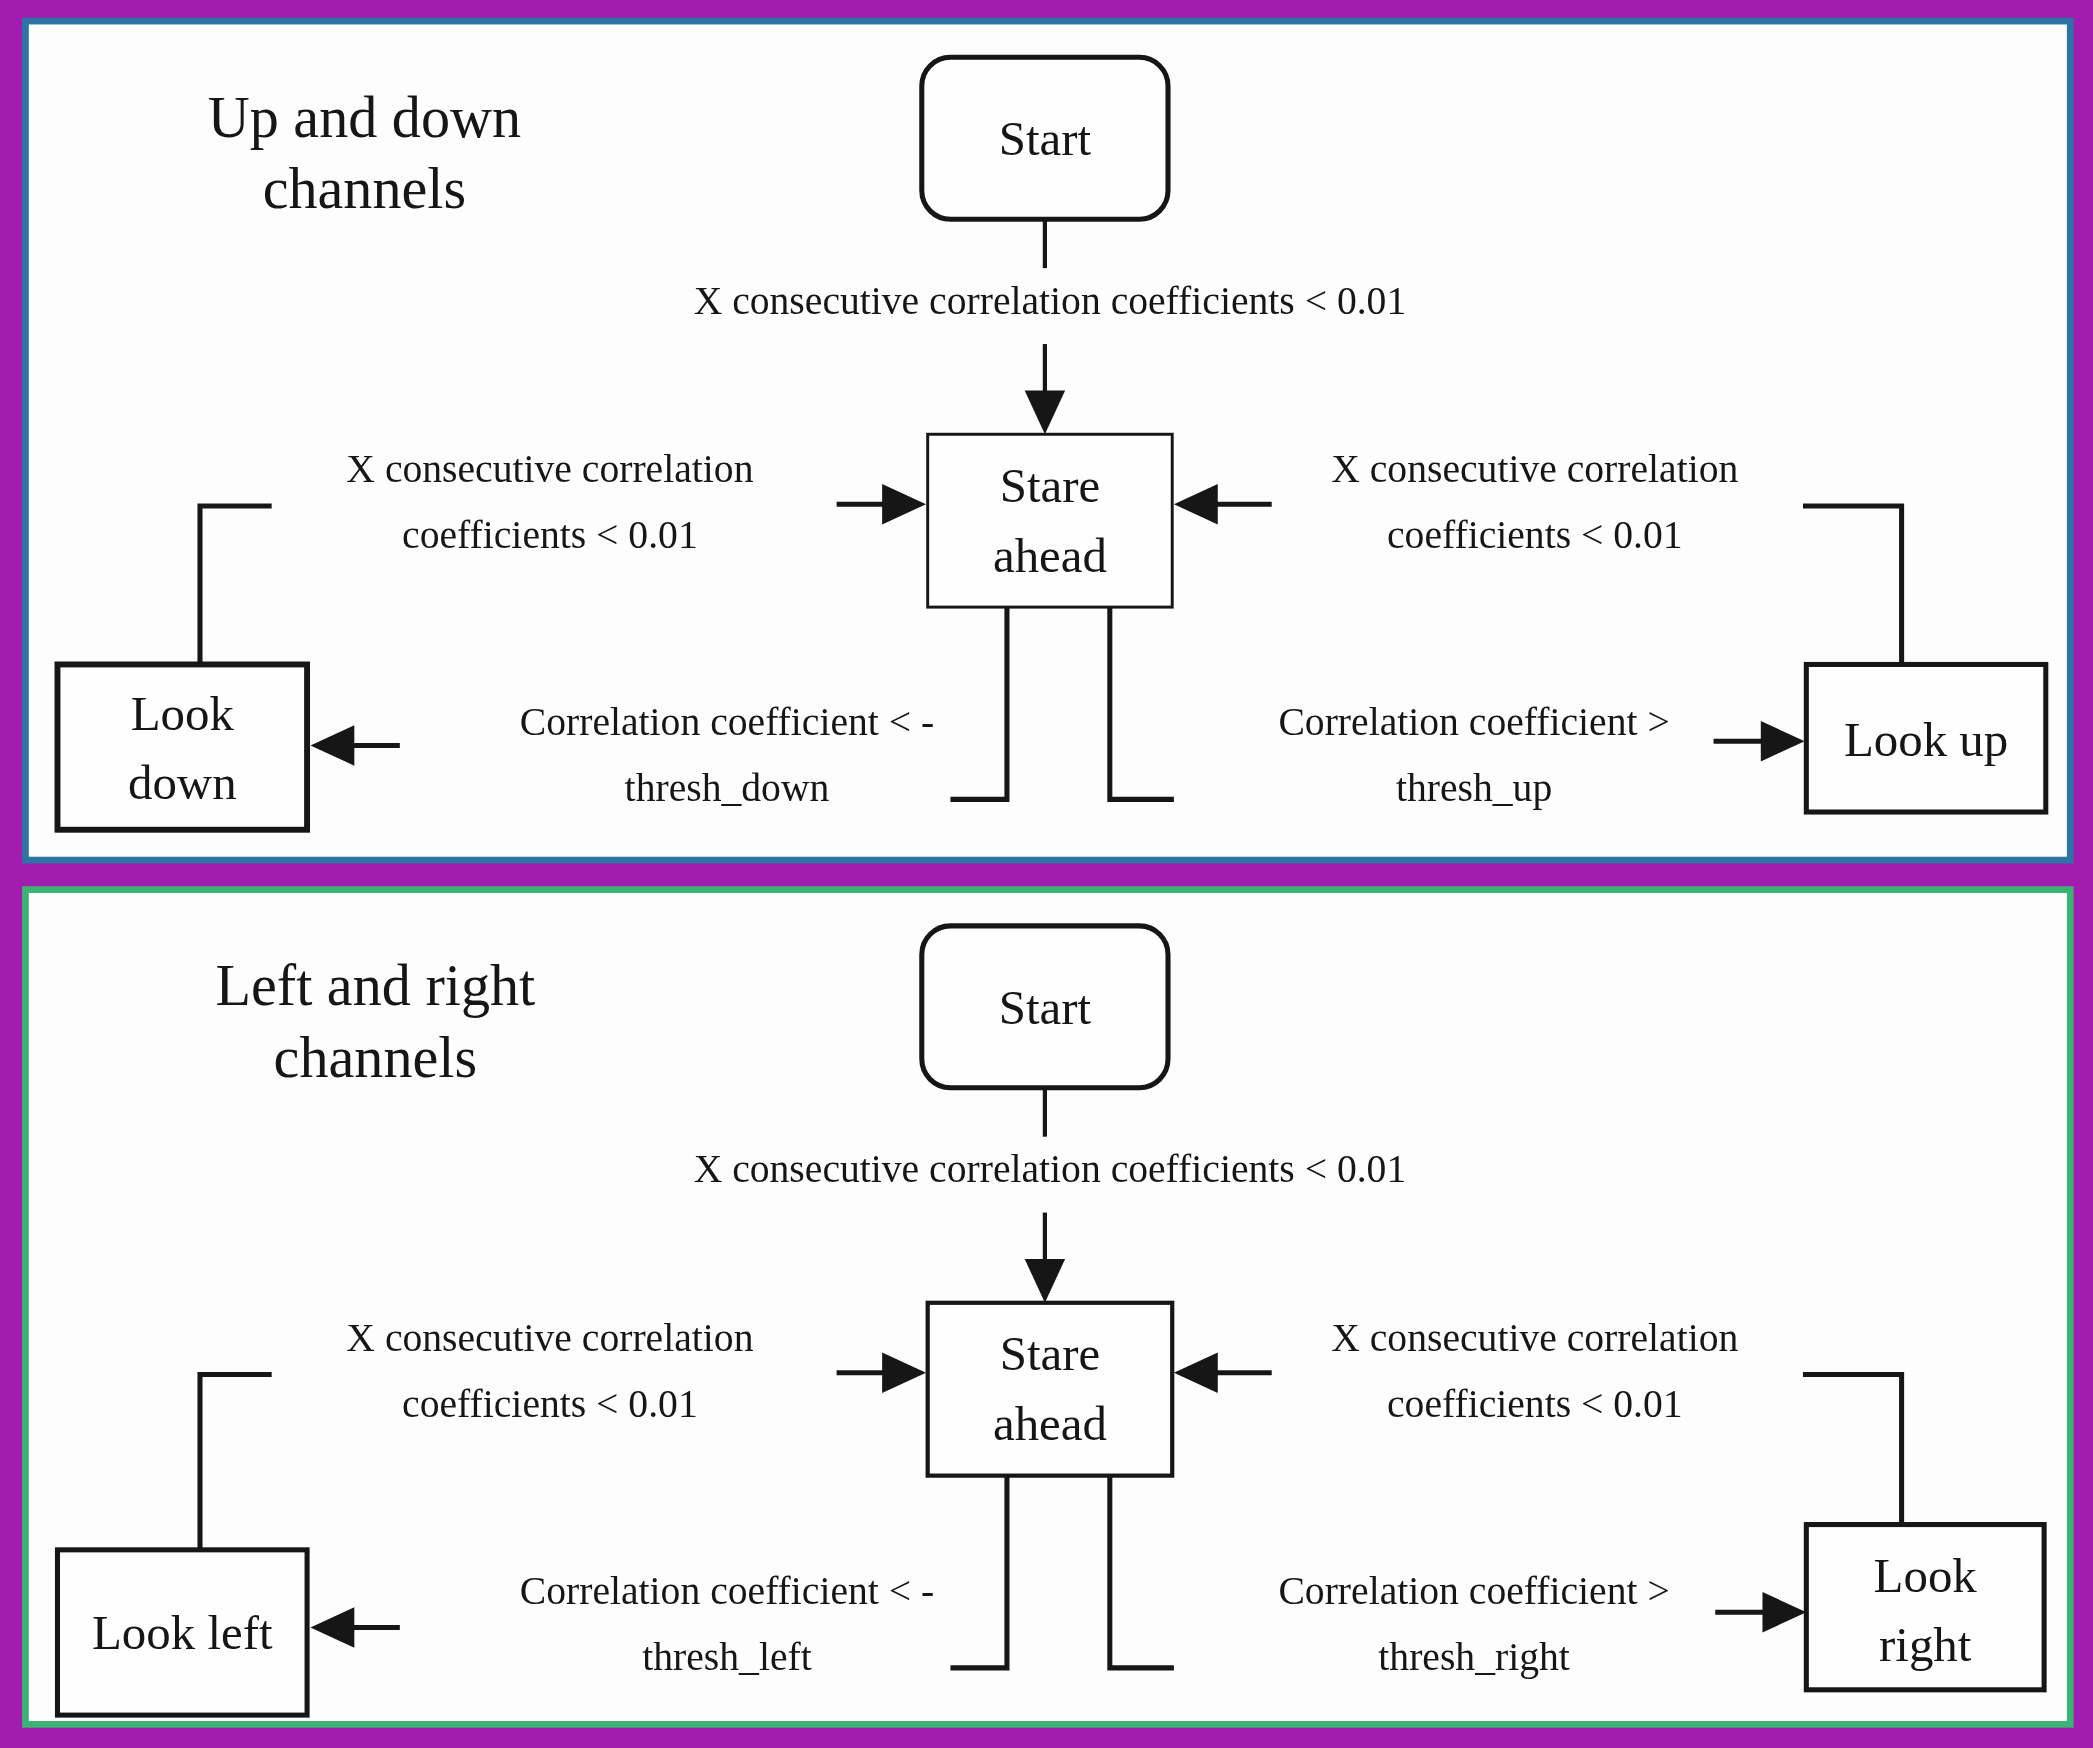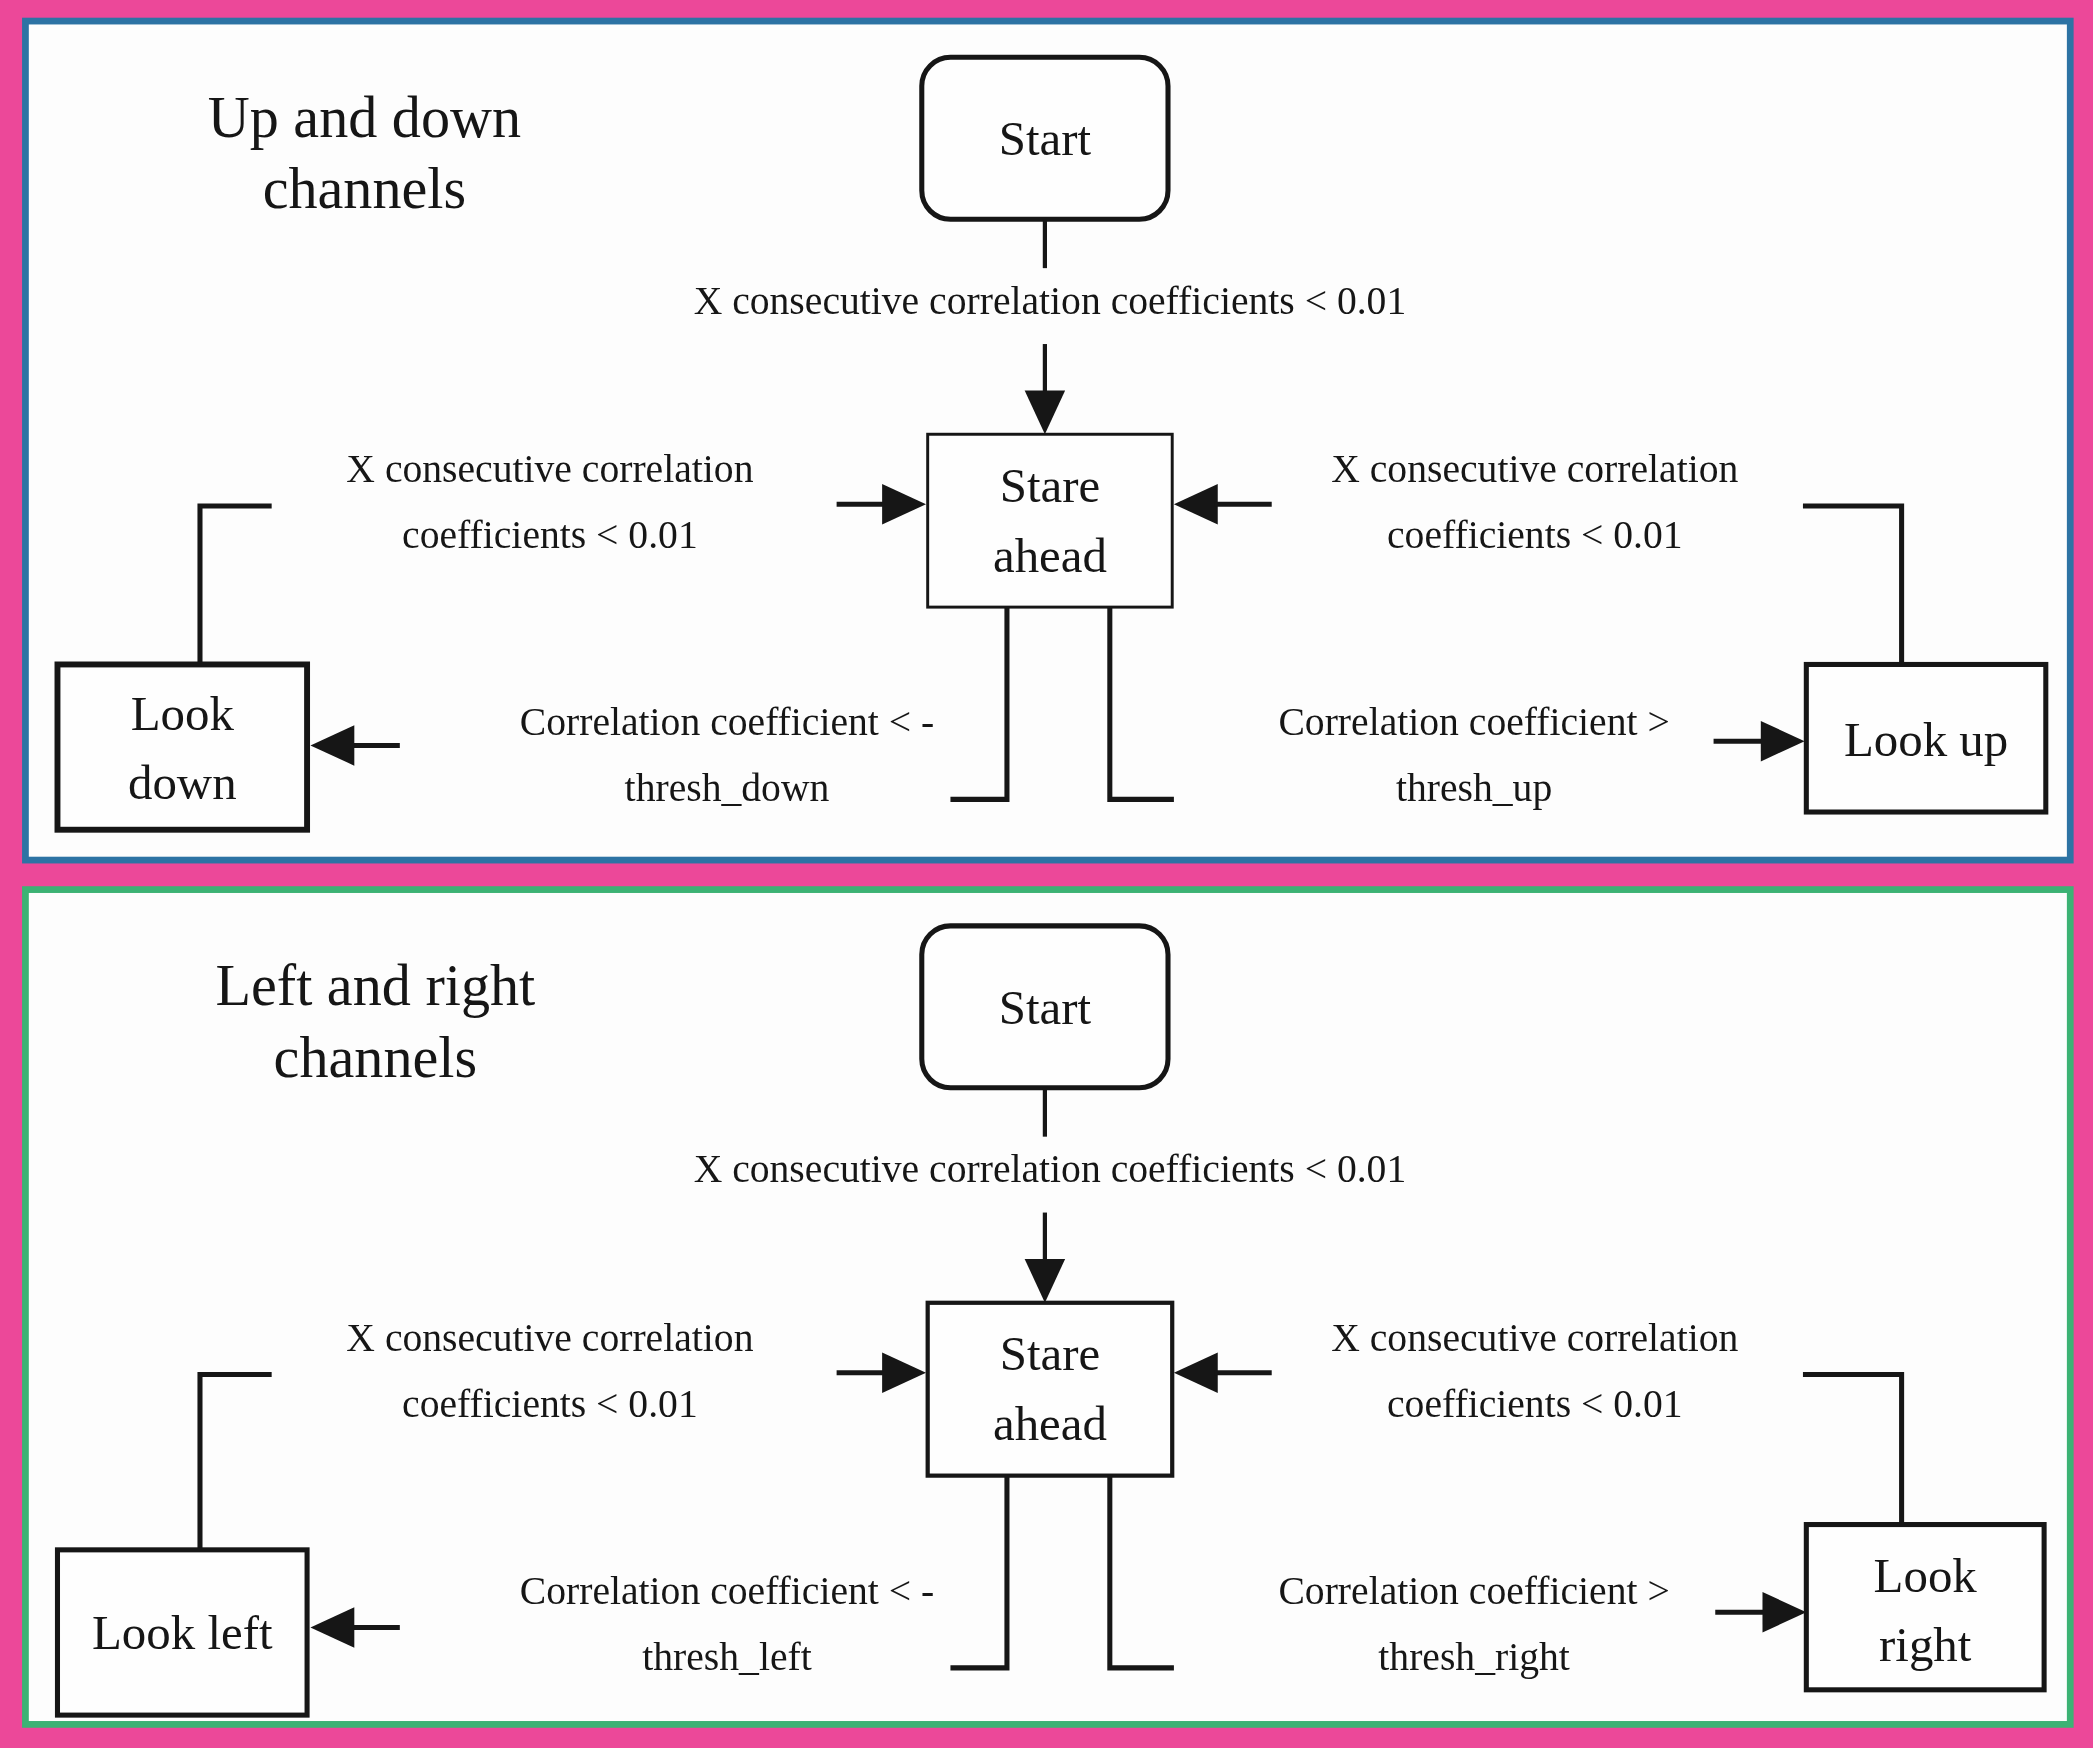--- a/index.html
+++ b/index.html
@@ -1,16 +1,16 @@
 <!DOCTYPE html>
 <html style="font-size:13.5px"><head>
 <meta charset="utf-8">
 <style>
   html,body{margin:0;padding:0;background:#ffffff;}
-  .page{width:2094px;height:1748px;position:relative;background:#ec4899;}
+  .page{width:2094px;height:1748px;position:relative;background:#a21caf;}
   svg{display:block;}
   text{
     fill:#161616;
     font-family:"Liberation Serif","DejaVu Serif",serif;
   }
   .head{font-size:69px;}
   .lbl{font-size:47px;}
   .boxlbl{font-size:58px;}
   .ln{stroke:#161616;stroke-width:6;fill:none;}
   .ln-thin{stroke:#161616;stroke-width:5;fill:none;}

